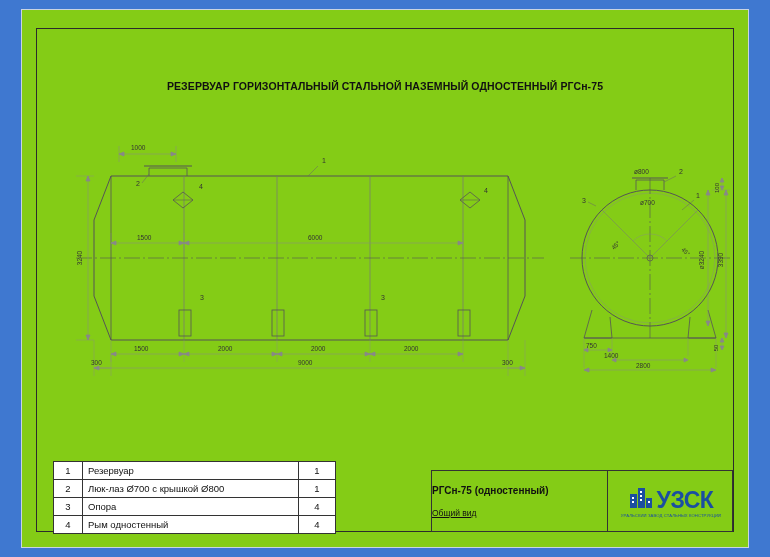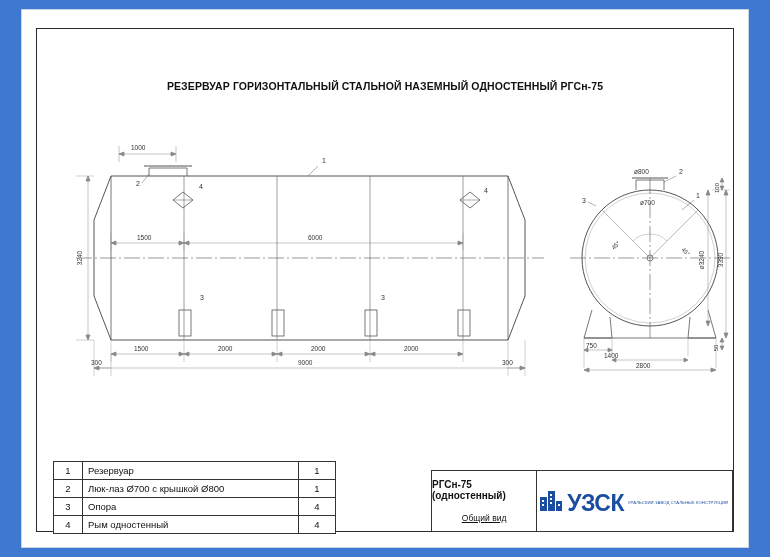--- a/index.html
+++ b/index.html
@@ -12,21 +12,21 @@
     height: 557px;
     font-family: "Liberation Sans", sans-serif;
     overflow: hidden;
   }
   .page {
     position: absolute;
     left: 22px;
     top: 10px;
     width: 726px;
     height: 537px;
-    background: #ffffff;
+    background: #84cc16;
     box-shadow: 0 0 0 1px #c9d4e2;
   }
   .sheet-border {
     position: absolute;
     left: 14px;
     top: 18px;
     width: 696px;
     height: 502px;
     border: 1px solid #2b2b2b;
   }
@@ -79,37 +79,36 @@
     height: 60px;
     border: 1px solid #333;
     display: flex;
   }
   .tb-left {
     width: 175px;
     border-right: 1px solid #333;
     display: flex;
     flex-direction: column;
     justify-content: center;
-    align-items: center;
   }
   .tb-name {
     font-size: 10px;
     font-weight: bold;
     color: #111;
     margin-bottom: 12px;
   }
   .tb-sub {
     font-size: 8.5px;
     color: #111;
     text-decoration: underline;
   }
   .tb-right {
     flex: 1;
     display: flex;
-    flex-direction: row;
+    flex-direction: column;
     justify-content: center;
     align-items: center;
     padding-left: 2px;
   }
   .logo-row { display: flex; align-items: flex-end; }
   .logo-mark { margin-right: 4px; margin-bottom: 2px; }
   .logo-text {
     font-size: 23px;
     font-weight: bold;
     color: #1b4ea0;

